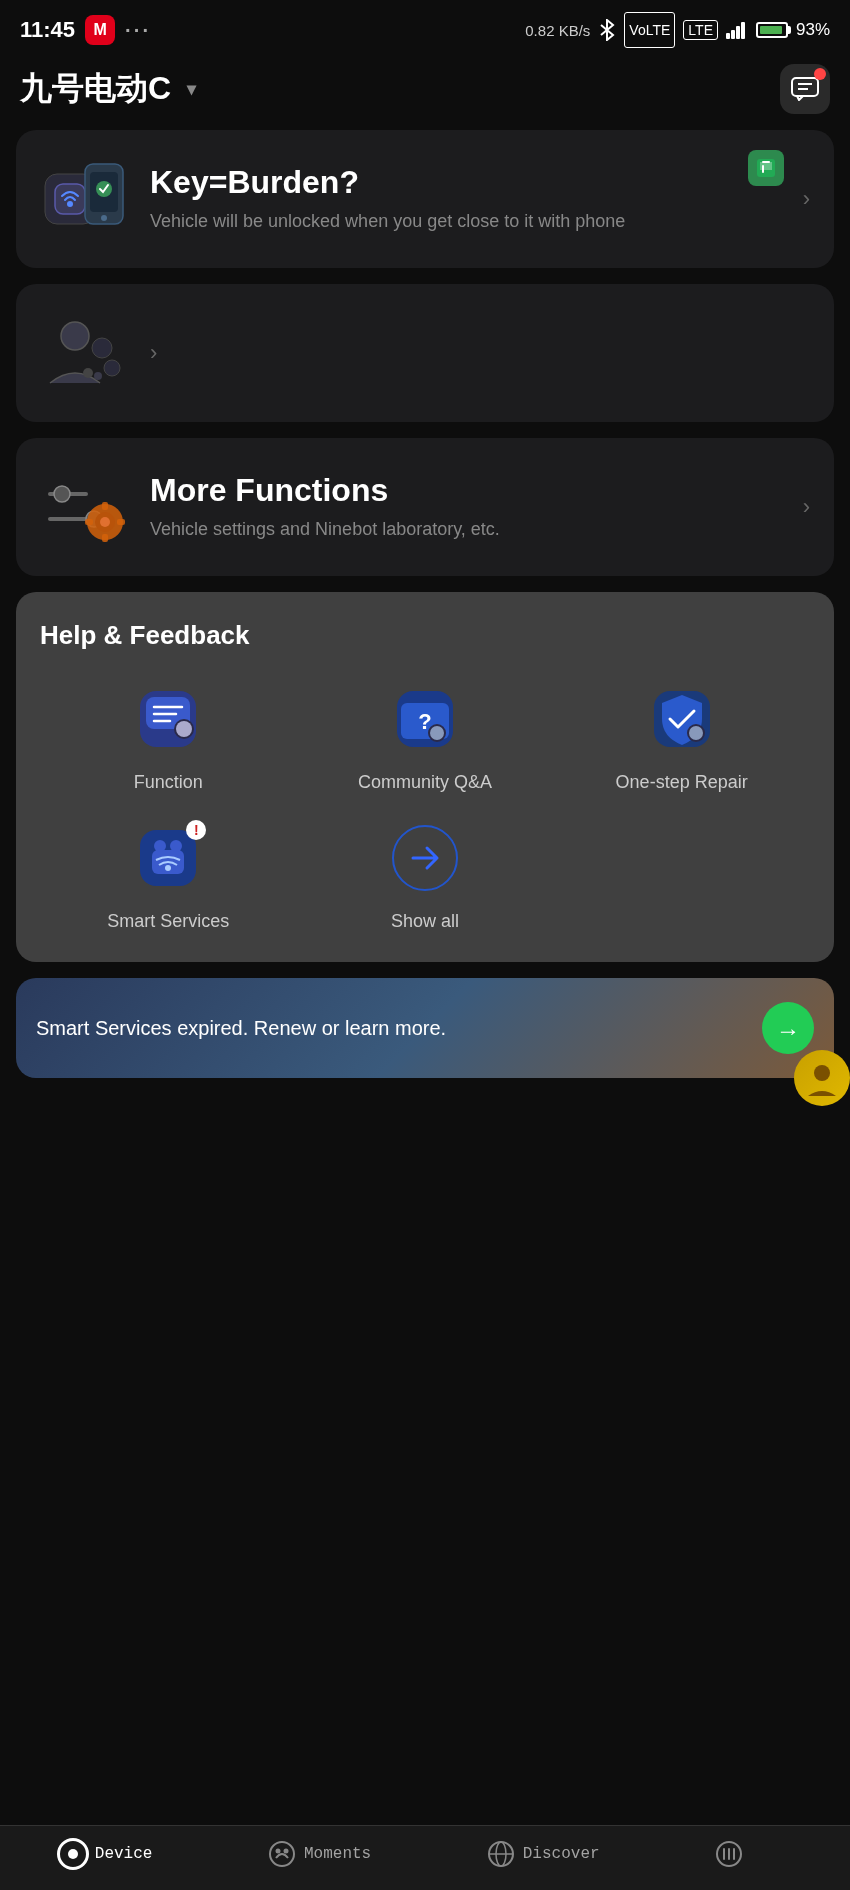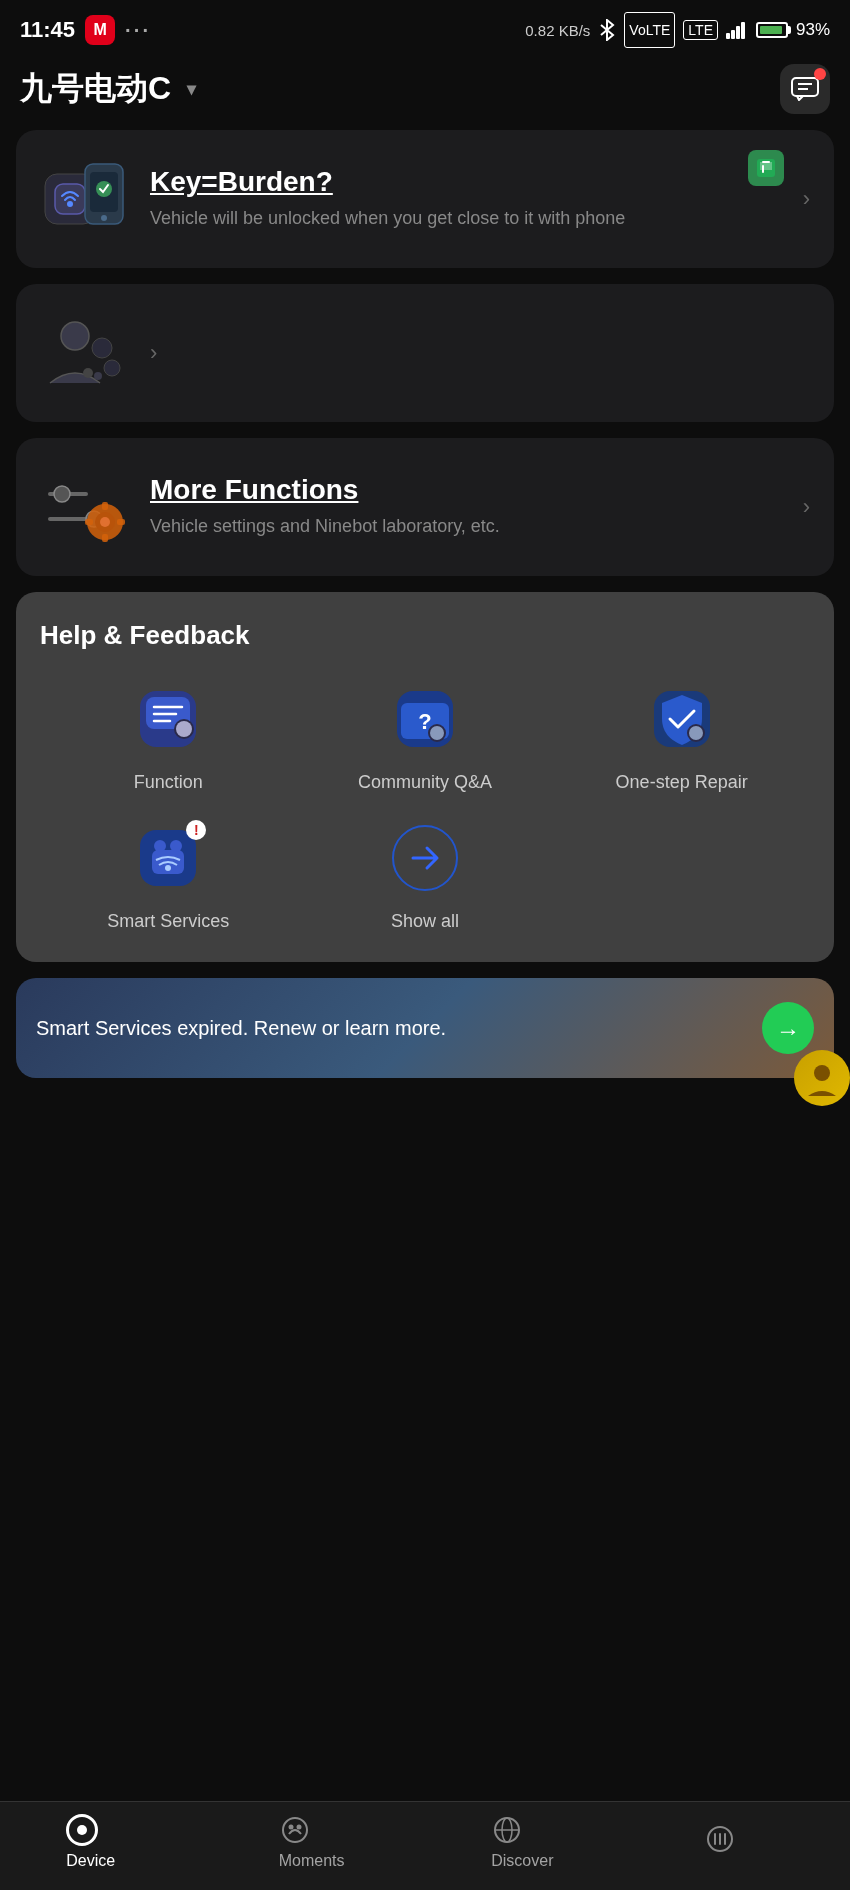--- a/index.html
+++ b/index.html
@@ -142,25 +142,24 @@
       display: flex;
       align-items: center;
       gap: 20px;
       position: relative;
       cursor: pointer;
     }
     .card-text {
       flex: 1;
     }
     .card-title {
-      font-size: 28px;
+      font-size: 32px;
       font-weight: 600;
       color: #fff;
       margin-bottom: 8px;
-      text-decoration: underline;
     }
     .card-title.dimmed {
       color: #888;
     }
     .card-desc {
       font-size: 18px;
       color: #888;
       line-height: 1.4;
     }
     .card-chevron {
@@ -292,25 +291,26 @@
       width: 850px;
       background: #1a1a1a;
       border-top: 1px solid #333;
       display: flex;
       justify-content: space-around;
       align-items: center;
       padding: 12px 0 20px;
     }
     .nav-item {
       display: flex;
-      flex-direction: column;
-      align-items: flex-start;
+      flex-direction: row;
+      align-items: center;
       gap: 6px;
       cursor: pointer;
       min-width: 80px;
+      font-family: Liberation Mono, monospace;
     }
     .nav-label {
       font-size: 16px;
       color: #a3a3a3;
     }
     .nav-label.active {
       color: #fff;
     }
     .nav-active-dot {
       width: 32px;

